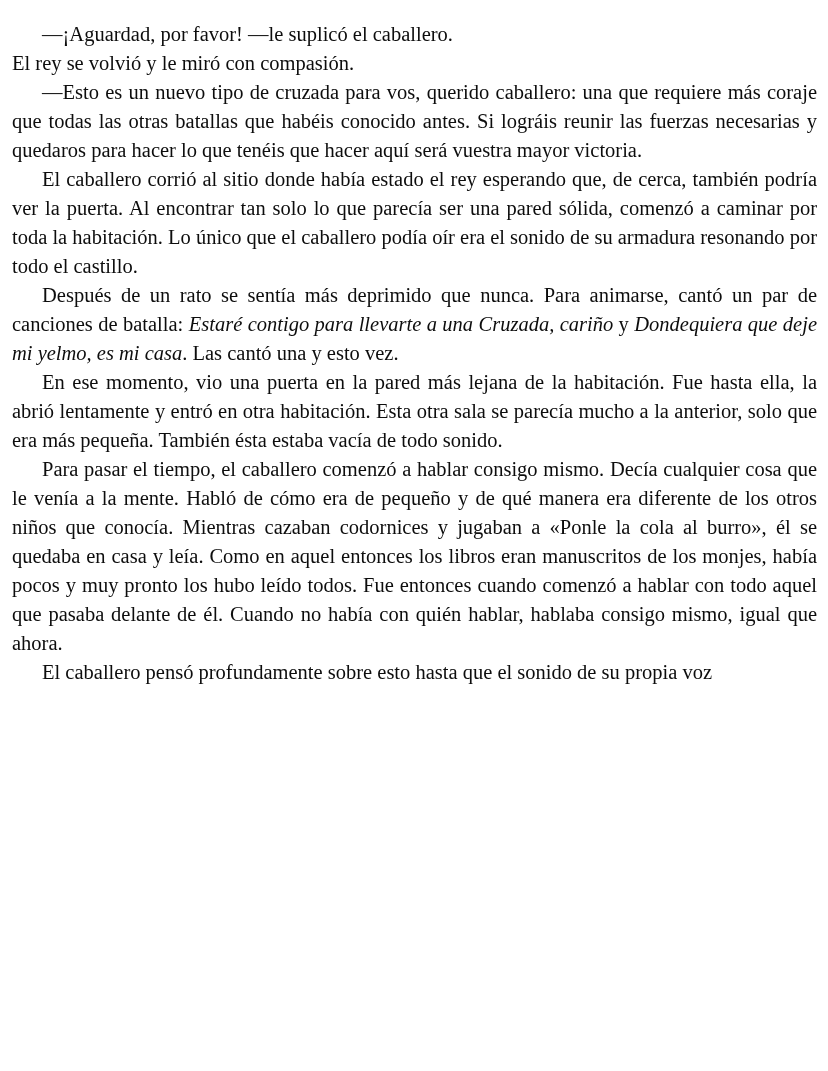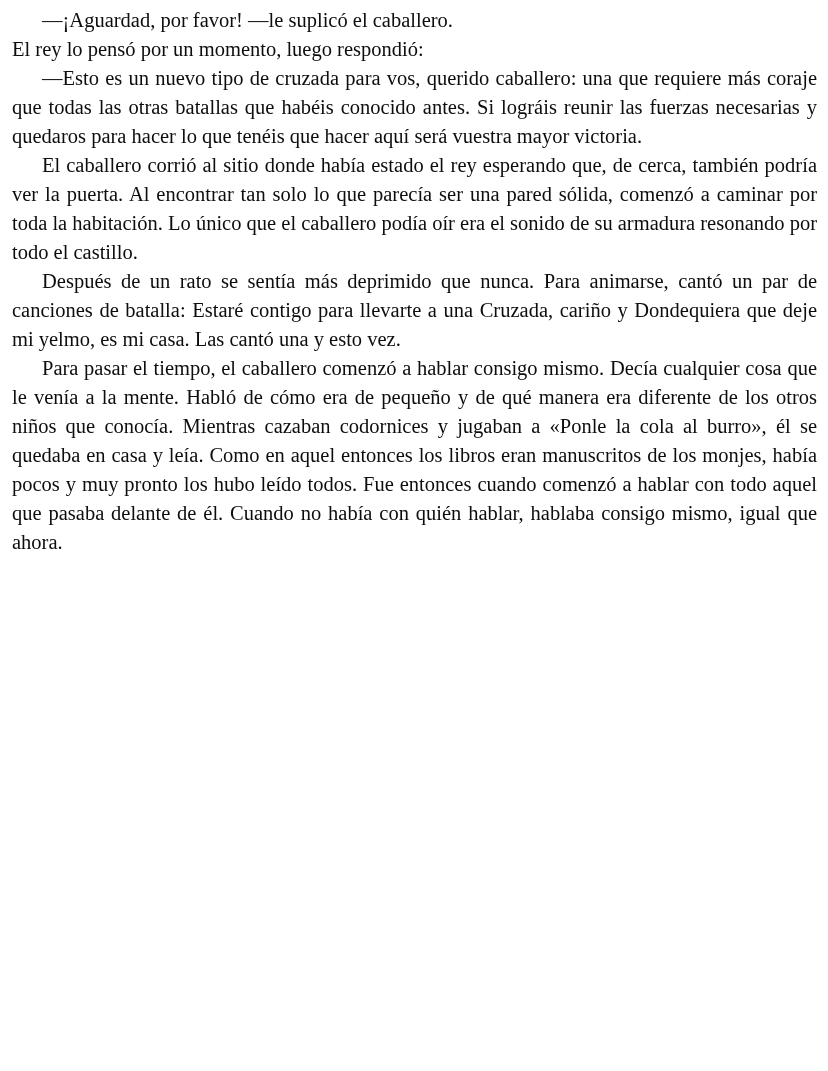--- a/index.html
+++ b/index.html
@@ -5,42 +5,45 @@
   * { margin: 0; padding: 0; box-sizing: border-box; }
   html, body {
     width: 828px;
     height: 1071px;
     background: #ffffff;
     overflow: hidden;
   }
   .page {
     width: 828px;
     height: 1017px;
-    padding: 6px 11px 0 12px;
+    padding: 20px 11px 0 12px;
     font-family: "Liberation Serif", "DejaVu Serif", serif;
     font-size: 20.5px;
     line-height: 29px;
     color: #0d0d0d;
     text-align: justify;
     -webkit-hyphens: none;
     hyphens: none;
   }
   .page p {
     text-align: justify;
     text-indent: 0;
   }
   .page p.indent {
     text-indent: 30px;
   }
   .italic {
+    font-style: italic;
   }
 </style>
 </head>
 <body>
 
 <main class="page">
   <p class="indent">—¡Aguardad, por favor! —le suplicó el caballero.</p>
-  <p>El rey lo pensó por un momento, luego respondió:</p>
+  <p>El rey se volvió y le miró con compasión.</p>
   <p class="indent">—Esto es un nuevo tipo de cruzada para vos, querido caballero: una que requiere más coraje que todas las otras batallas que habéis conocido antes. Si lográis reunir las fuerzas necesarias y quedaros para hacer lo que tenéis que hacer aquí será vuestra mayor victoria.</p>
   <p class="indent">El caballero corrió al sitio donde había estado el rey esperando que, de cerca, también podría ver la puerta. Al encontrar tan solo lo que parecía ser una pared sólida, comenzó a caminar por toda la habitación. Lo único que el caballero podía oír era el sonido de su armadura resonando por todo el castillo.</p>
   <p class="indent"><span>Después de un rato se sentía más deprimido que nunca. Para animarse, cantó un par de canciones de batalla: </span><span class="italic">Estaré contigo para llevarte a una Cruzada, cariño</span><span> y </span><span class="italic">Dondequiera que deje mi yelmo, es mi casa</span><span>. Las cantó una y esto vez.</span></p>
+  <p class="indent">En ese momento, vio una puerta en la pared más lejana de la habitación. Fue hasta ella, la abrió lentamente y entró en otra habitación. Esta otra sala se parecía mucho a la anterior, solo que era más pequeña. También ésta estaba vacía de todo sonido.</p>
   <p class="indent">Para pasar el tiempo, el caballero comenzó a hablar consigo mismo. Decía cualquier cosa que le venía a la mente. Habló de cómo era de pequeño y de qué manera era diferente de los otros niños que conocía. Mientras cazaban codornices y jugaban a «Ponle la cola al burro», él se quedaba en casa y leía. Como en aquel entonces los libros eran manuscritos de los monjes, había pocos y muy pronto los hubo leído todos. Fue entonces cuando comenzó a hablar con todo aquel que pasaba delante de él. Cuando no había con quién hablar, hablaba consigo mismo, igual que ahora.</p>
+  <p class="indent">El caballero pensó profundamente sobre esto hasta que el sonido de su propia voz</p>
 </main>
 
 </body></html>

